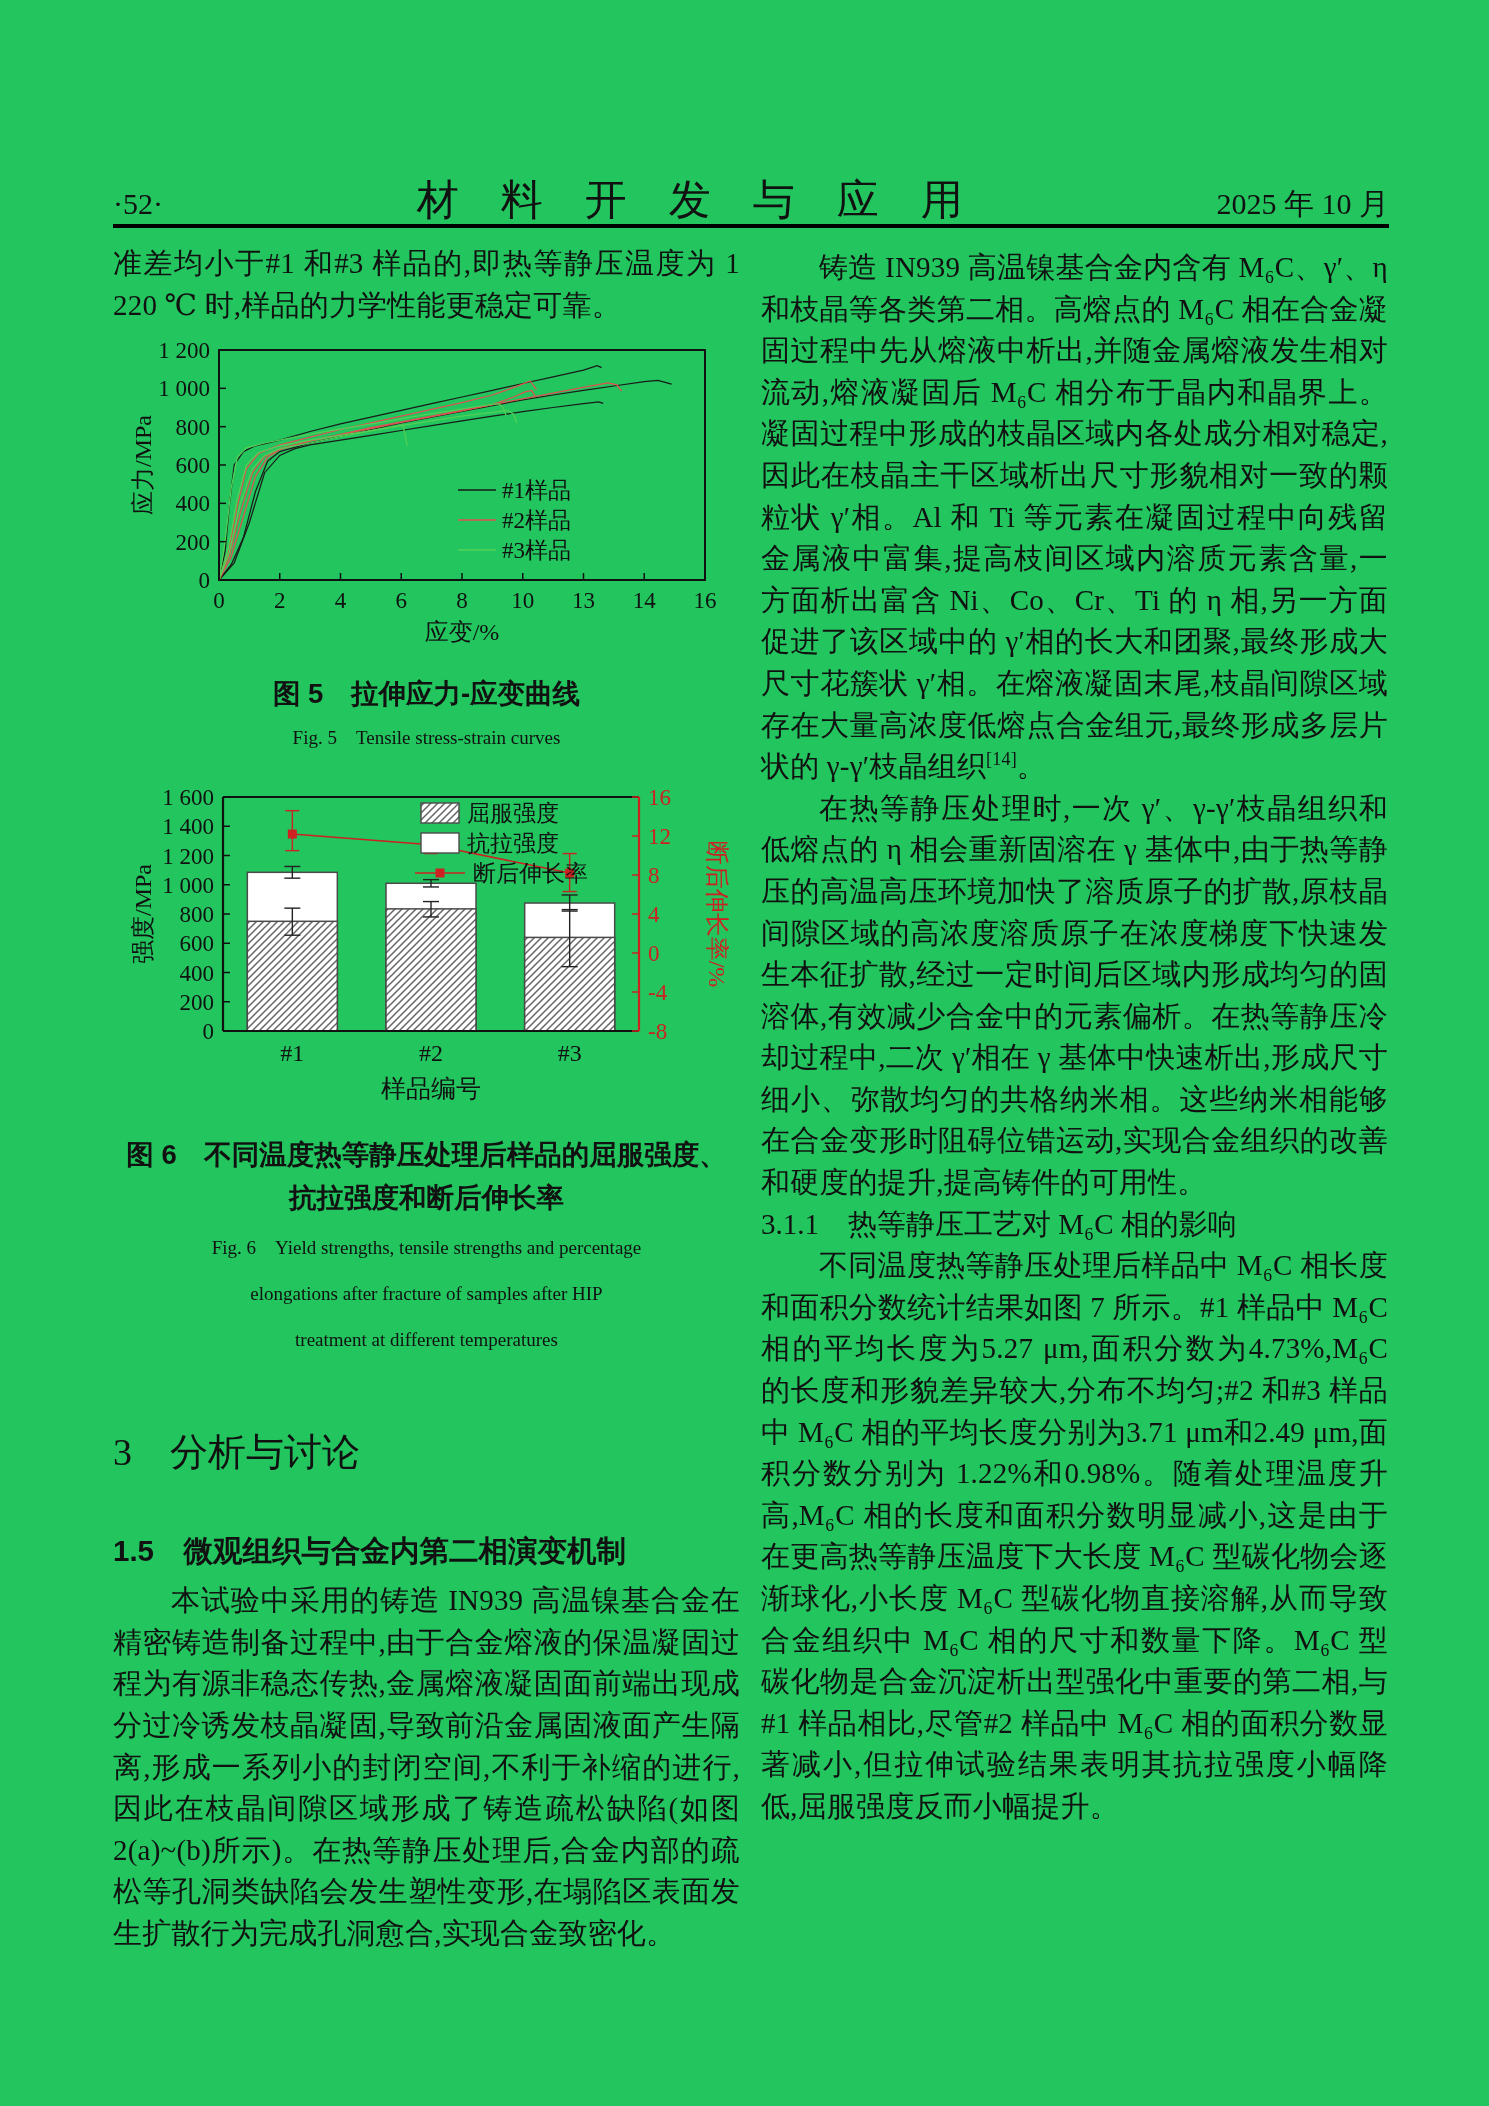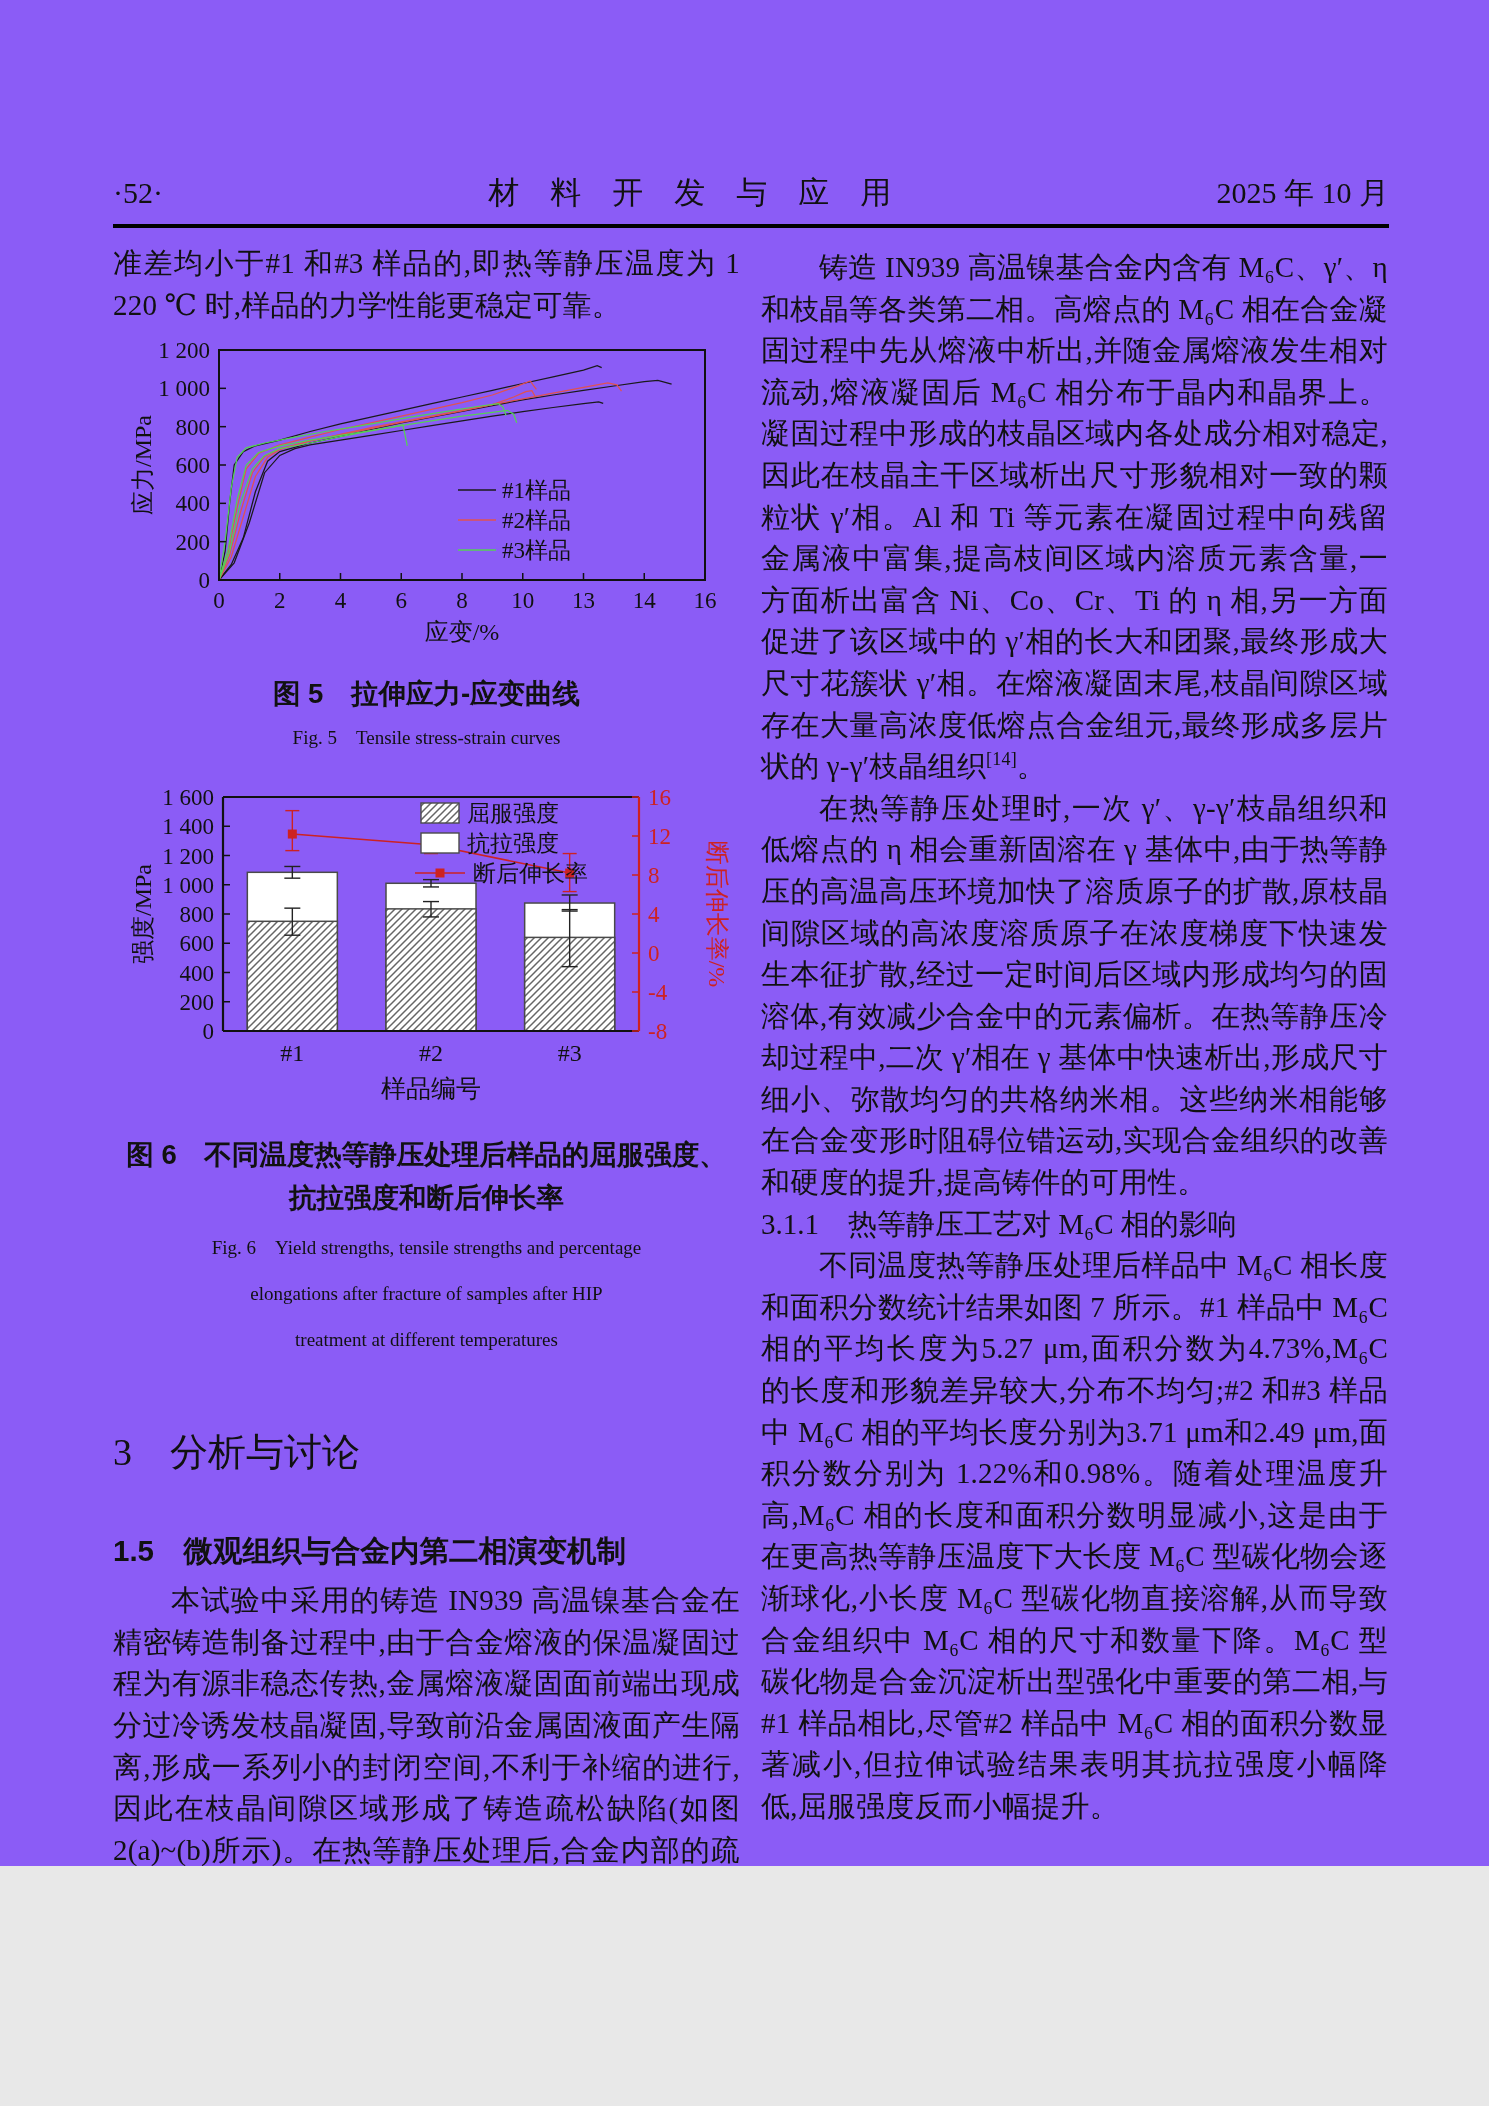--- a/index.html
+++ b/index.html
@@ -1,20 +1,20 @@
 <!DOCTYPE html>
 <html><head>
 <meta charset="utf-8">
 <style>
   html,body{margin:0;padding:0;background:#e8e8e8;}
-  .page{position:relative;width:1489px;height:1866px;background:#8b5cf6;
+  .page{position:relative;width:1489px;height:2106px;background:#22c55e;
         font-family:"Liberation Serif","DejaVu Serif",serif;color:#111;overflow:hidden;}
   .hdr{position:absolute;left:113px;top:172px;width:1276px;display:flex;
        justify-content:space-between;align-items:baseline;font-size:30px;}
-  .hdr .jt{font-size:31px;}
+  .hdr .jt{font-size:42px;}
   .rule{position:absolute;left:113px;top:224px;width:1276px;border-top:4px solid #000;}
   .col{position:absolute;width:627px;}
   .colL{left:113px;top:243px;}
   .colR{left:761px;top:247px;}
   .body-text{margin:0;font-size:29px;line-height:41.6px;text-align:justify;
              text-indent:2em;letter-spacing:0.2px;}
   .noindent{text-indent:0;}
   sup{font-size:0.62em;line-height:0;margin-top:12px;}
   .fig{margin:14px 0 0 0;text-align:center;}
   .chart{width:604px;margin:0 auto;}

